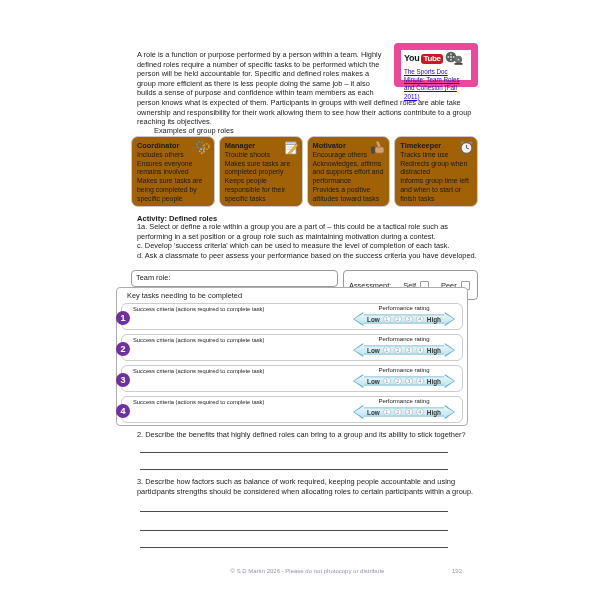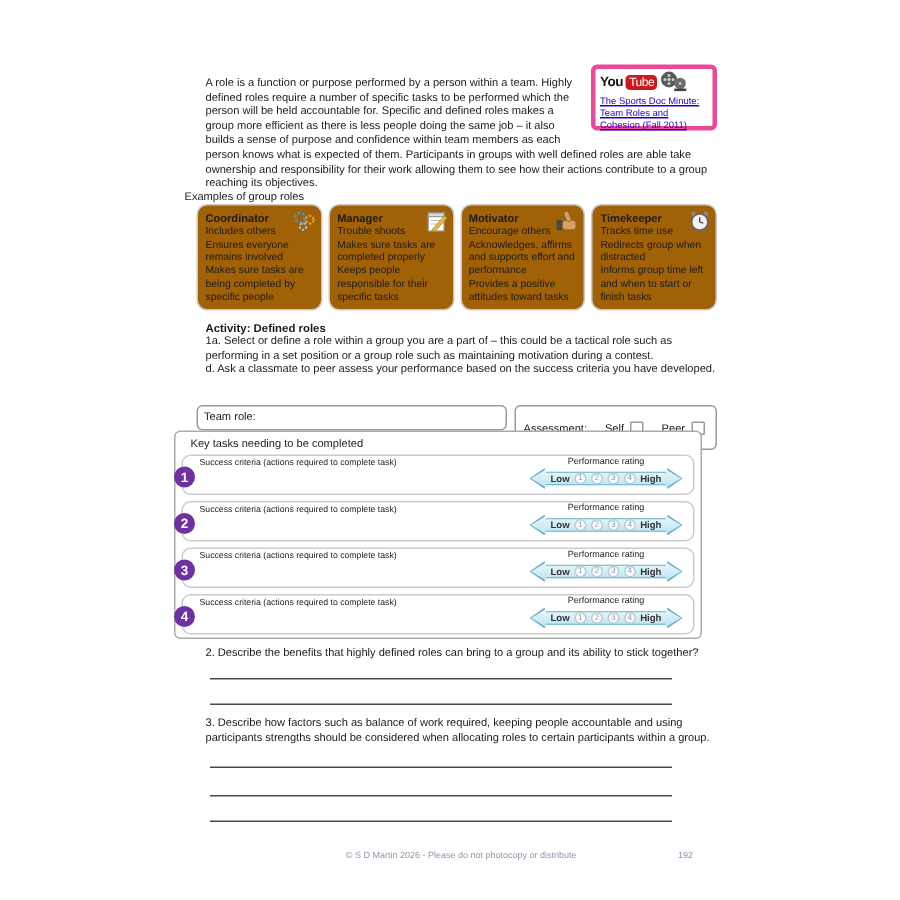--- a/index.html
+++ b/index.html
@@ -8,28 +8,28 @@
     position:relative; width:600px; height:600px; background:#ffffff;
     font-family:"Liberation Sans", sans-serif; color:#1a1a1a; overflow:hidden;
   }
   .abs { position:absolute; }
   .title { left:137px; top:41px; width:341px; font-size:7.6px; font-weight:bold; }
   .intro { left:137px; top:50px; width:341px; font-size:7.4px; line-height:9.6px; text-align:left; }
 
   
   .video-box {
     float:right; width:84px; height:44px; margin:-7px 0 3px 6px;
-    border:3px solid #ec4899; border-radius:4px; padding:2px 3px; background:#fff;
+    border:7px solid #ec4899; border-radius:4px; padding:2px 3px; background:#fff;
   }
   .yt-row { display:flex; align-items:center; gap:2px; height:14px; }
   .yt-you { font-weight:bold; font-size:9px; color:#111; letter-spacing:-0.3px; }
-  .yt-tube { background:#CC181E; color:#fff; font-weight:normal; font-size:8px; border-radius:3px; padding:0 2px 1px 2px; letter-spacing:-0.3px; }
+  .yt-tube { background:#CC181E; color:#fff; font-weight:bold; font-size:8px; border-radius:3px; padding:0 2px 1px 2px; letter-spacing:-0.3px; }
   .yt-link { display:block; color:#2200CC; text-decoration:underline; font-size:6.3px; line-height:8.2px; margin-top:2px; }
 
-  .examples-heading { left:123px; top:126px; font-size:7.4px; }
+  .examples-heading { left:154px; top:126px; font-size:7.4px; }
 
   
   .roles-row { left:131px; top:136px; width:347px; display:flex; gap:4px; }
   .role-card { position:relative; flex:1; height:71px; border:1px solid #c9c9c9; border-radius:7px; padding:4px 4px 2px 5px; background:#a16207; }
   .role-title { font-weight:bold; font-size:7.4px; display:block; margin-bottom:1px; }
   .role-icon { position:absolute; top:3px; right:3px; }
   .role-line { font-size:6.9px; line-height:8.7px; }
 
   .activity-heading { left:137px; top:214px; font-size:7.6px; font-weight:bold; }
   .instructions { left:137px; top:222px; width:344px; font-size:7.4px; line-height:9.6px; }
@@ -169,20 +169,21 @@
       <div class="role-line">Tracks time use</div>
       <div class="role-line">Redirects group when distracted</div>
       <div class="role-line">Informs group time left and when to start or finish tasks</div>
     </div>
   </div>
 
   <div class="abs activity-heading">Activity: Defined roles</div>
 
   <div class="abs instructions">
     <div>1a. Select or define a role within a group you are a part of – this could be a tactical role such as performing in a set position or a group role such as maintaining motivation during a contest.</div>
+    <div>c. Develop 'success criteria' which can be used to measure the level of completion of each task.</div>
     <div>d. Ask a classmate to peer assess your performance based on the success criteria you have developed.</div>
   </div>
 
   <div class="abs teamrole-row">
     <div class="teamrole-box">
       <span>Team role:</span>
     </div>
     <div class="assessment-box">
       <span>Assessment:</span>
       <span class="assess-gap"></span>

